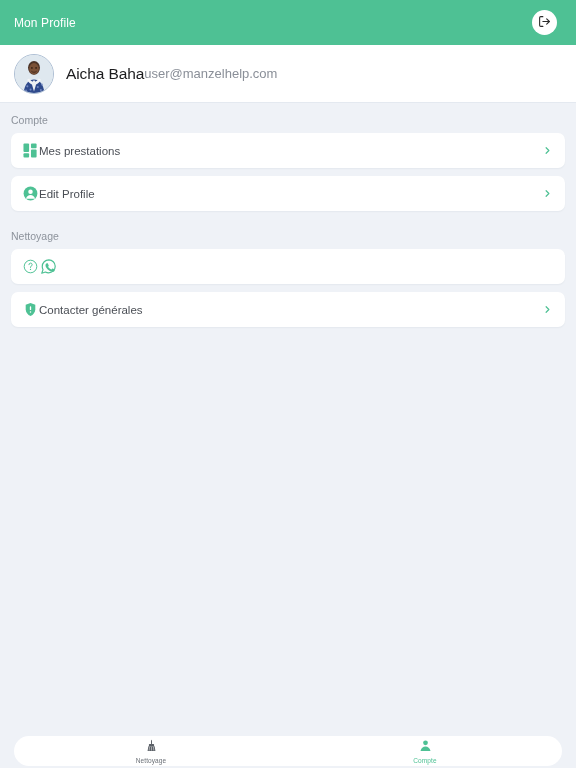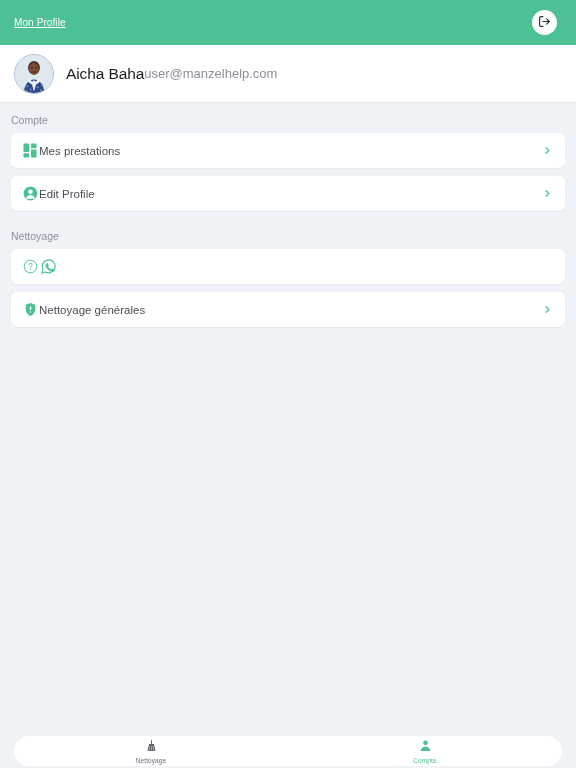--- a/index.html
+++ b/index.html
@@ -21,23 +21,22 @@
     height: 45px;
     background: #4ec194;
     display: flex;
     align-items: center;
     justify-content: space-between;
     padding: 0 12px 0 14px;
     position: relative;
   }
   .header-title {
     color: #ffffff;
-    font-size: 10px;
+    font-size: 12px;
     letter-spacing: 0.1px;
-    text-decoration: underline;
   }
   .logout-btn {
     width: 25px;
     height: 25px;
     border-radius: 50%;
     background: #ffffff;
     display: flex;
     align-items: center;
     justify-content: center;
     cursor: pointer;
@@ -236,21 +235,21 @@
 </div>
 
 <div class="card">
   <span class="card-icon">
     <svg width="15" height="15" viewBox="0 0 20 20">
       <path d="M10 1.2l6.4 2.5v6.1c0 4.2-2.7 7.4-6.4 9-3.7-1.6-6.4-4.8-6.4-9V3.7z" fill="#4ec194"></path>
       <rect x="9.1" y="5.6" width="1.8" height="5.2" rx="0.9" fill="#ffffff"></rect>
       <circle cx="10" cy="13.3" r="1" fill="#ffffff"></circle>
     </svg>
   </span>
-  <span class="card-label">Nettoyage générales</span>
+  <span class="card-label">Contacter générales</span>
   <span class="card-trail">
     <svg width="11" height="11" viewBox="0 0 24 24" fill="none" stroke="#4ec194" stroke-width="2.6" stroke-linecap="round" stroke-linejoin="round">
       <polyline points="9 18 15 12 9 6"></polyline>
     </svg>
   </span>
 </div>
 
 <div class="bottom-nav">
 
   <div class="nav-item inactive">

